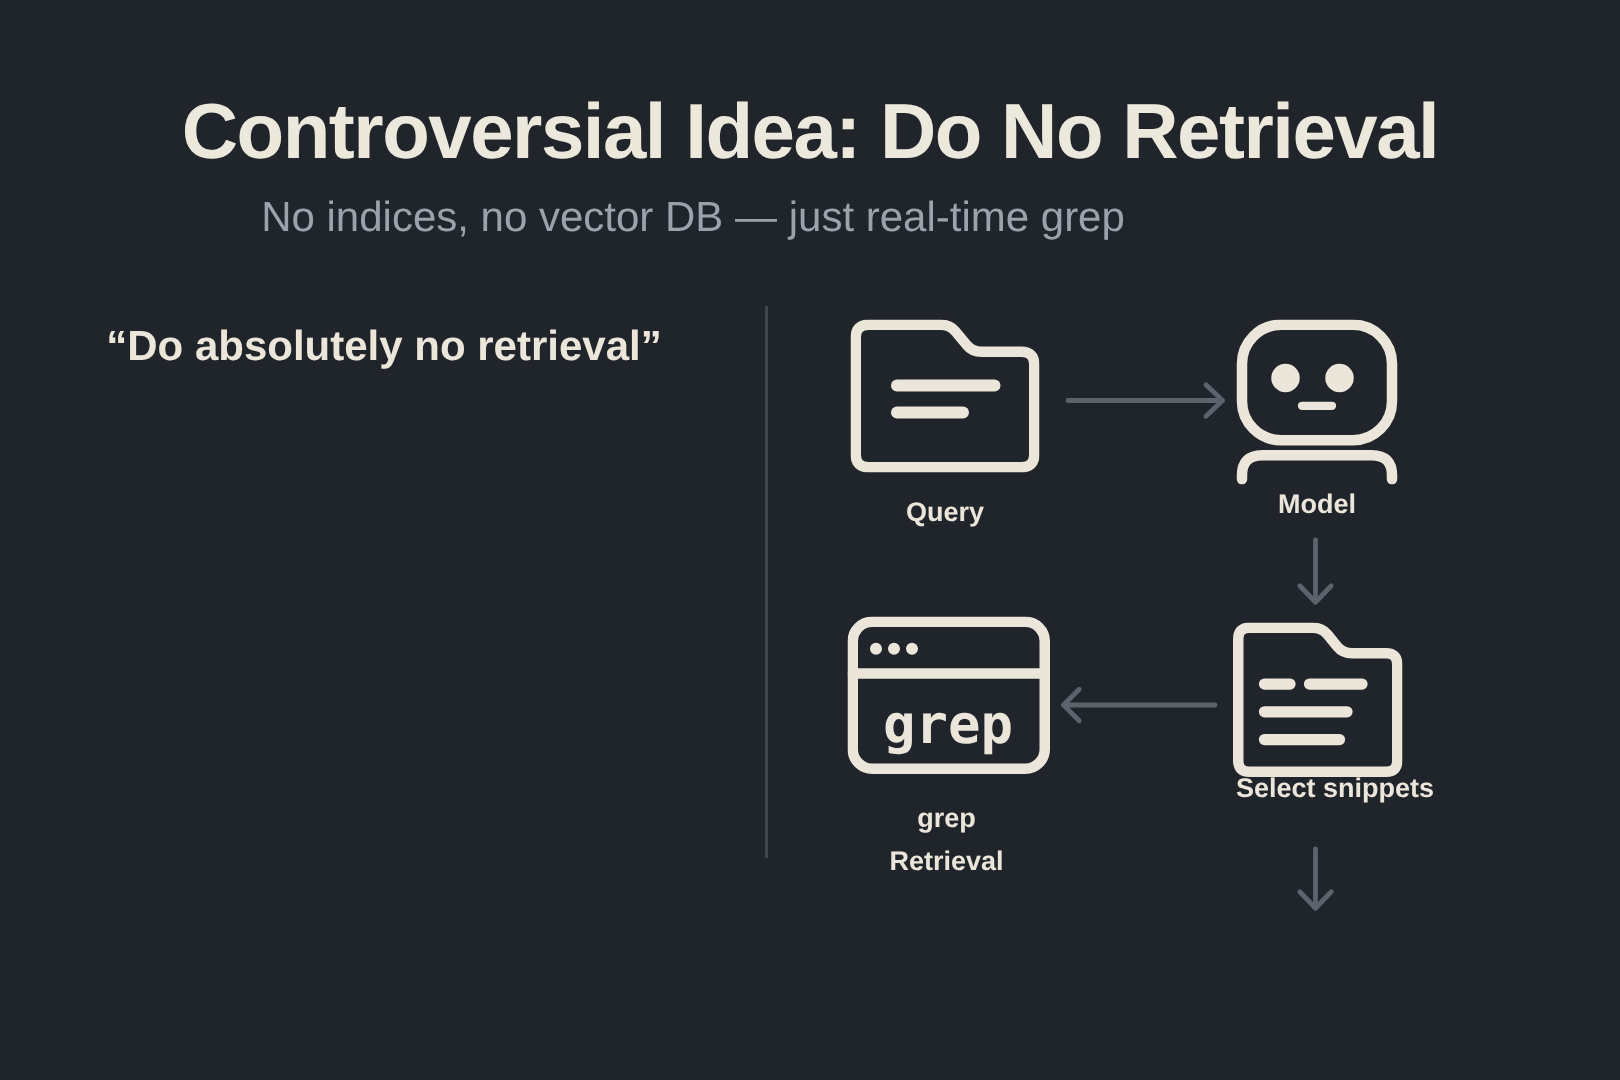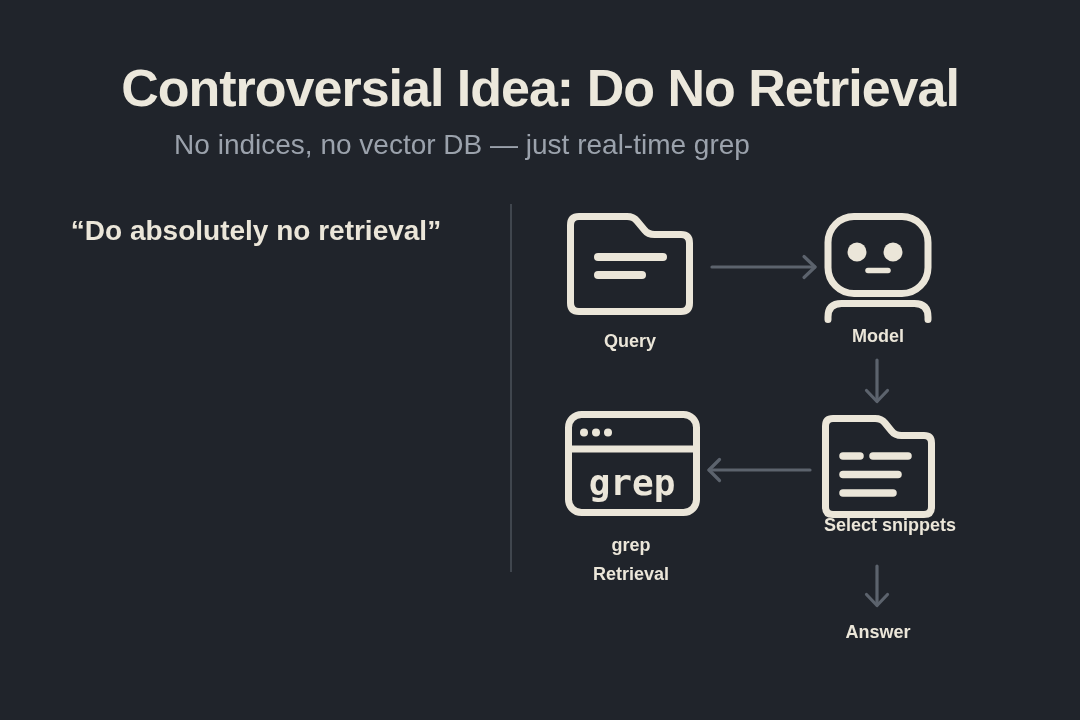--- a/index.html
+++ b/index.html
@@ -99,21 +99,20 @@
 
   <svg class="icon-box" style="left:822px;top:415px;" width="113" height="103" viewBox="0 0 113 103" fill="none" stroke="currentColor" stroke-width="7" stroke-linejoin="round" stroke-linecap="round">
     <path d="M 11 99.5 Q 3.5 99.5 3.5 92 V 11 Q 3.5 3.5 11 3.5 H 53 Q 59.5 3.5 63 8 L 69.5 16 Q 73 20.5 79.5 20.5 H 102 Q 109.5 20.5 109.5 28 V 92 Q 109.5 99.5 102 99.5 Z"></path>
     <path d="M 21 41 H 38" stroke-width="7.5"></path>
     <path d="M 51 41 H 86" stroke-width="7.5"></path>
     <path d="M 21 59.5 H 76" stroke-width="7.5"></path>
     <path d="M 21 78 H 71" stroke-width="7.5"></path>
   </svg>
   <div class="node-label" style="left:778px;top:511px;width:200px;margin-left:12px;">Select snippets</div>
 
-  <div class="node-label" style="left:815px;top:618px;width:126px;">Answer</div>
 
   <svg class="arrows" viewBox="0 0 1080 720" fill="none" stroke="currentColor" stroke-width="3.2" stroke-linecap="round" stroke-linejoin="round">
     <g>
       <path d="M 712 267 H 815"></path>
         <path d="M 804 256.5 L 815 267 L 804 277.5"></path>
     </g>
     <g>
       <path d="M 877 360 V 401"></path>
         <path d="M 866.5 390.5 L 877 401.5 L 887.5 390.5"></path>
     </g>

